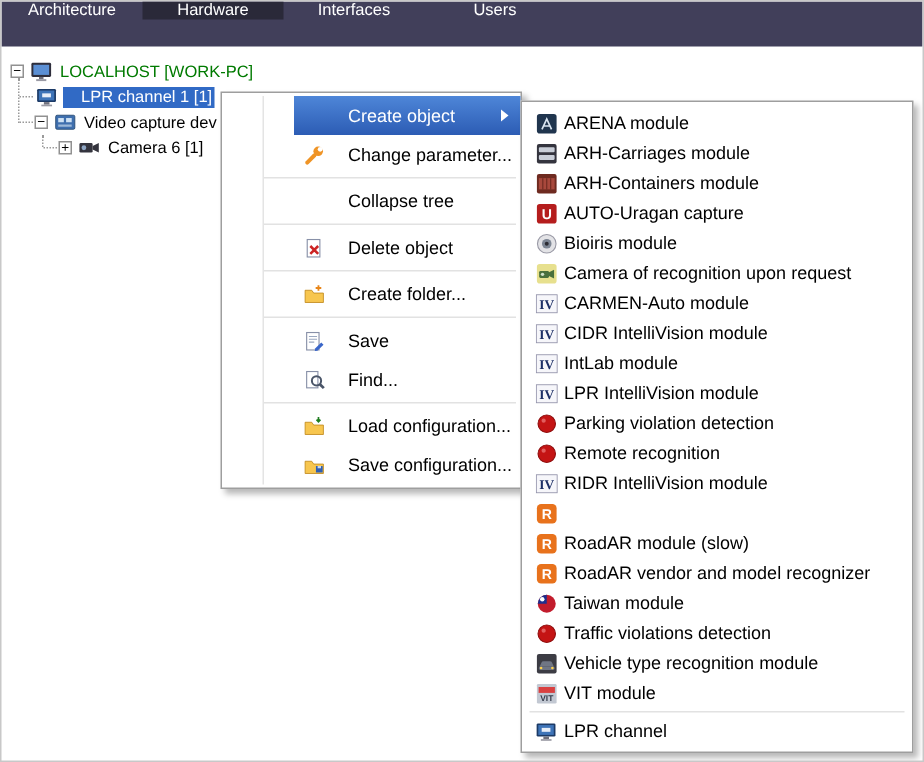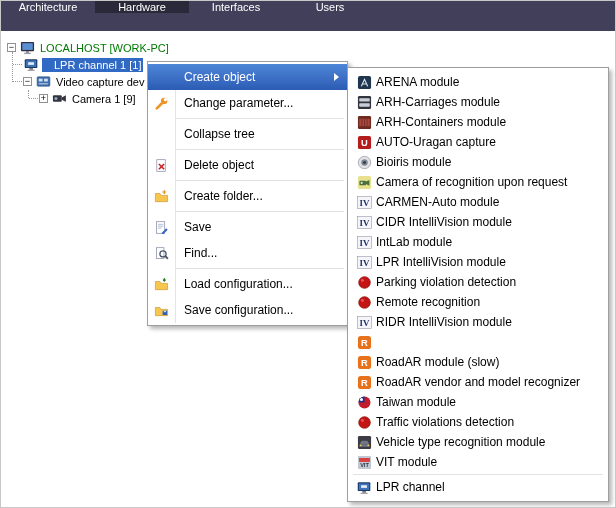--- a/index.html
+++ b/index.html
@@ -23,21 +23,21 @@
   .conn.h { border-top:1px dotted #9a9a9a; height:0; }
   .v1 { left:11px; top:21px; height:30px; }
   .h1 { left:12px; top:33px; width:9px; }
   .hA { left:12px; top:50px; width:9px; }
   .v2 { left:27px; top:59px; height:8px; }
   .h2 { left:28px; top:67px; width:9px; }
 
   
   .context-menu { position:absolute; left:146px; top:60px; width:201px; background:#fff; border:1px solid #9e9e9e; box-shadow:3px 3px 4px rgba(0,0,0,.28); padding:2px 0; z-index:5; }
   .gutter-line { position:absolute; left:27px; top:2px; bottom:2px; width:1px; background:#e4e4e4; }
-  .cm-item { height:26px; display:flex; align-items:center; font-size:12px; color:#000; position:relative; }
+  .cm-item { height:26px; display:flex; align-items:center; font-size:12px; color:#000; position:relative;margin-left:48px; }
   .cm-item.hl { background:linear-gradient(var(--hl1,#4e86d8), var(--hl2,#2c5cb4)); color:#fff; }
   .cm-ico { width:27px; min-width:27px; display:flex; align-items:center; justify-content:center; }
   .cm-txt { padding-left:9px; white-space:nowrap; }
   .cm-arrow { position:absolute; right:8px; top:50%; transform:translateY(-50%); width:0; height:0; border-top:4px solid transparent; border-bottom:4px solid transparent; border-left:5px solid currentColor; }
   .cm-sep { height:1px; background:#e2e2e2; margin:2px 3px 2px 28px; }
 
   
   .submenu { position:absolute; left:346px; top:66px; width:262px; background:#fff; border:1px solid #9e9e9e; box-shadow:3px 3px 4px rgba(0,0,0,.28); padding:4px; z-index:6; }
   .sm-item { height:20px; display:flex; align-items:center; font-size:12px; color:#000; }
   .sm-ico { width:24px; min-width:24px; display:flex; align-items:center; justify-content:center; }
@@ -107,21 +107,21 @@
       </div>
       <div class="tree-row" style="padding-left: 38px;">
         <span class="expander">+</span>
         <span class="ticon">
           <svg width="15" height="15" viewBox="0 0 16 16">
             <rect x="1" y="4.6" width="9.4" height="6.8" rx="1" fill="#34343e"></rect>
             <polygon points="10.4,6.8 14.8,4.6 14.8,11.4 10.4,9.2" fill="#34343e"></polygon>
             <circle cx="4.2" cy="8" r="1.7" fill="#8fa6c4"></circle>
           </svg>
         </span>
-        <span class="tlabel">Camera 1 [9]</span>
+        <span class="tlabel">Camera 6 [1]</span>
       </div>
     </div>
 
   <div class="context-menu" id="ctxmenu">
     <div class="gutter-line"></div>
   <div class="cm-item hl">
         <span class="cm-ico"></span>
         <span class="cm-txt">Create object</span>
         <span class="cm-arrow"></span>
       </div>

